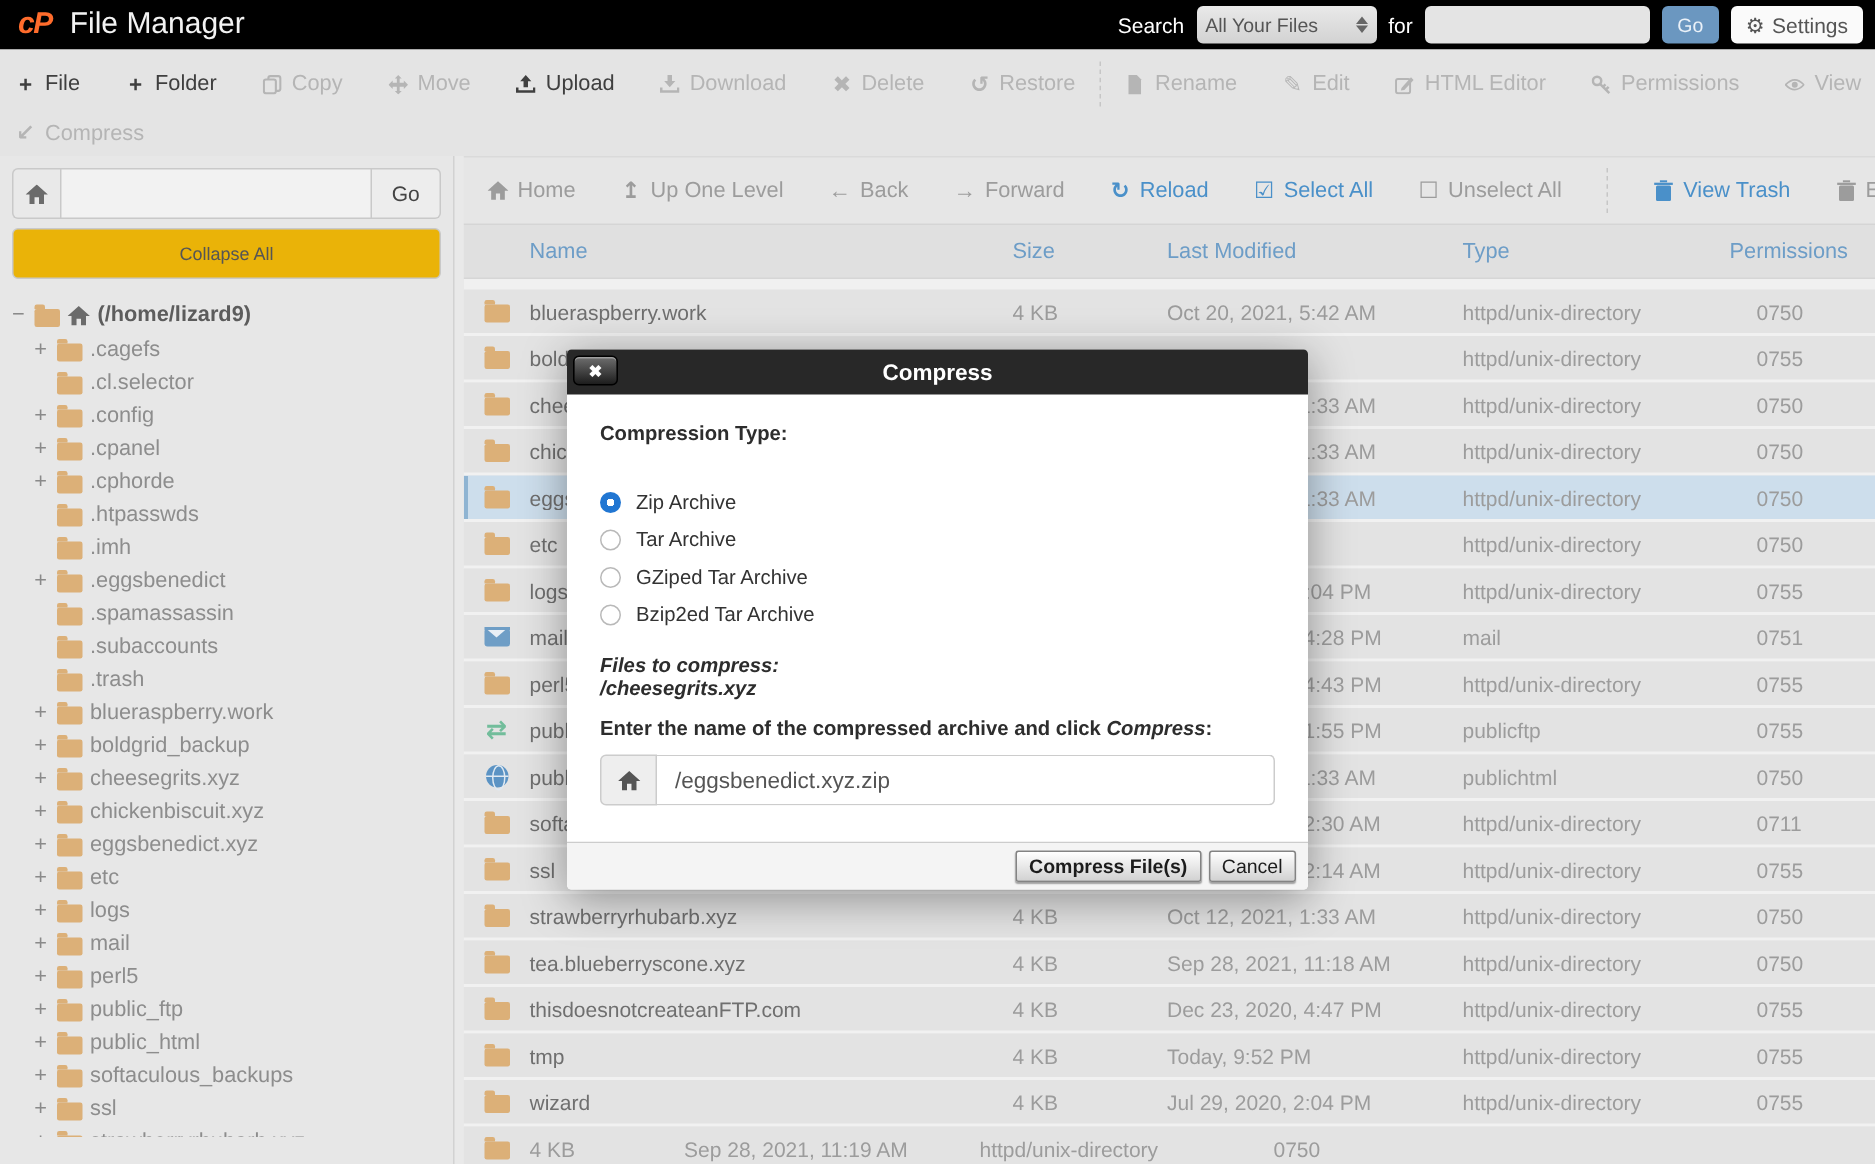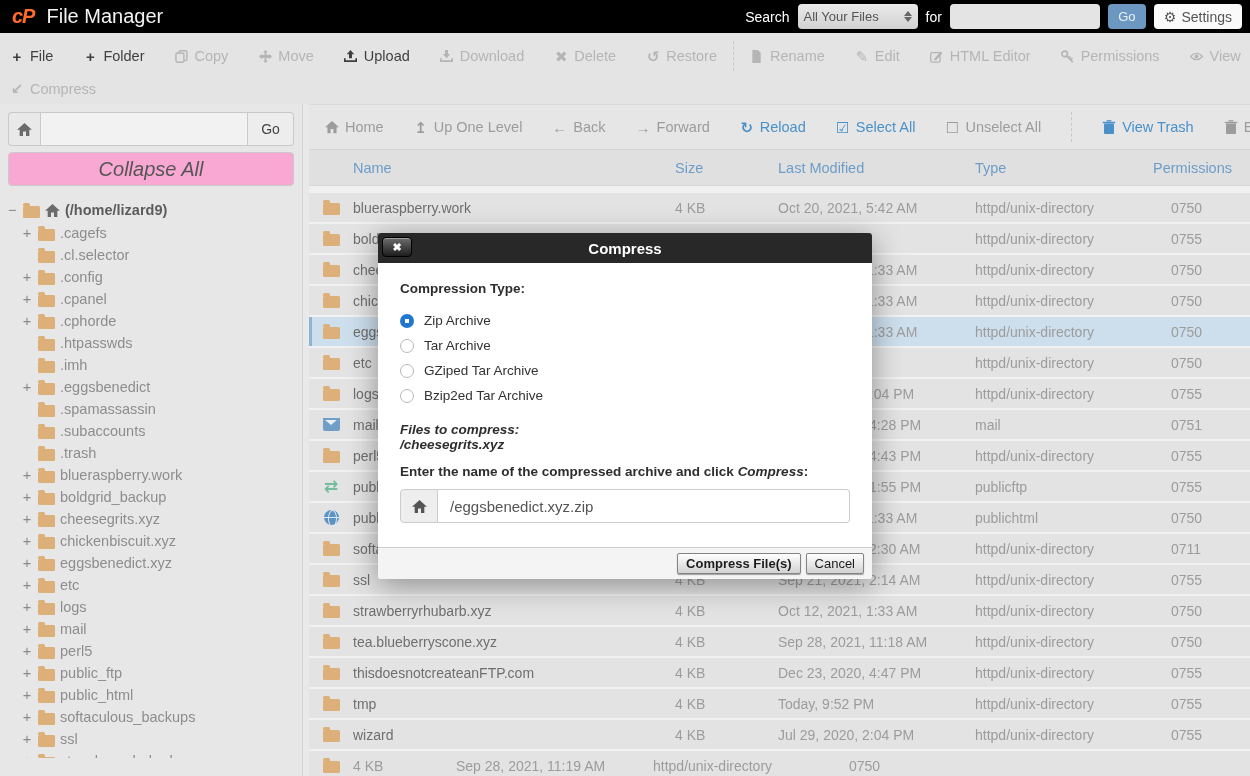--- a/index.html
+++ b/index.html
@@ -39,21 +39,21 @@
   
   .content { display:flex; height:672px; }
   .sidebar { width:303px; background:#e7e7e7; border-right:1px solid #d2d2d2; padding:8px; overflow:hidden; }
   .mainarea { flex:1; display:flex; flex-direction:column; margin-left:6px; overflow:hidden; }
 
   
   .pathgrp { display:flex; height:34px; }
   .pathgrp .addon { width:32px; background:#e9e9e9; border:1px solid #c9c9c9; border-right:none; border-radius:4px 0 0 4px; display:flex; align-items:center; justify-content:center; }
   .pathgrp input { flex:1; border:1px solid #c9c9c9; background:#f2f2f2; padding:0 8px; font-size:14px; color:#444; min-width:0; }
   .pathgrp .pgo { width:46px; background:#ededed; border:1px solid #c9c9c9; border-left:none; border-radius:0 4px 4px 0; font-size:14px; color:#444; }
-  .collapsebtn { margin-top:6px; width:100%; height:34px; border:1px solid #c9c9c9; background:#f9a8d4; border-radius:4px; font-size:20px; color:#555;font-style:italic; }
+  .collapsebtn { margin-top:6px; width:100%; height:34px; border:1px solid #c9c9c9; background:#eab308; border-radius:4px; font-size:12px; color:#555; }
   .homesvg { width:15px; height:13px; fill:#6b6b6b; }
 
   
   .tree { margin-top:12px; font-size:14.5px; color:#8d8d8d; overflow:hidden; height:560px; }
   .troot { display:flex; align-items:center; height:24px; gap:5px; color:#5c5c5c; font-weight:bold; }
   .troot .minus { color:#8a8a8a; width:10px; font-weight:normal; }
   .titem { display:flex; align-items:center; height:22px; padding-left:13px; gap:5px; cursor:pointer; }
   .titem .tw { width:12px; color:#8a8a8a; text-align:center; flex:none; }
   .tlabel { white-space:nowrap; }
 
@@ -96,21 +96,21 @@
   .col-perm { width:105px; flex:none; color:#9c9c9c; padding-left:26px; }
   .thead .col-perm { color:#6d9dc7; text-align:right; padding:0 18px 0 0; }
 
   
   .dialog { position:absolute; left:378px; top:233px; width:494px; background:#fff; border-radius:3px; box-shadow:0 6px 30px rgba(0,0,0,.38); z-index:10; }
   .dlg-hdr { height:30px; background:#282828; border-radius:3px 3px 0 0; position:relative; display:flex; align-items:center; justify-content:center; }
   .dlg-title { color:#fff; font-weight:bold; font-size:15px; }
   .dlg-close { position:absolute; left:4px; top:4px; width:30px; height:20px; background:linear-gradient(#6e6e6e,#1d1d1d); border:1px solid #000; border-radius:4px; color:#fff; font-size:11px; font-weight:bold; display:flex; align-items:center; justify-content:center; box-shadow:inset 0 1px 0 rgba(255,255,255,.35); cursor:pointer; }
   .dlg-body { padding:18px 22px 14px; }
   .dlg-label { font-size:13.5px; font-weight:bold; color:#2d2d2d; }
-  .radios { margin:12px 0 4px; }
+  .radios { margin:26px 0 4px; }
   .radio-row { display:flex; align-items:center; gap:10px; height:25px; font-size:13.5px; color:#333; }
   .radio-row input { appearance:none; -webkit-appearance:none; width:14px; height:14px; border:1px solid #b9b9b9; border-radius:50%; background:#fff; margin:0; }
   .radio-row input:checked { border:none; background:radial-gradient(circle,#ffffff 0 2.5px,#2176d2 2.5px); }
   .files-block { margin-top:14px;font-style:italic; }
   .files-path { font-size:13.5px; font-weight:bold; color:#2d2d2d; }
   .enter-label { margin-top:12px; font-size:13.5px; font-weight:bold; color:#2d2d2d; }
   .enter-label em { font-style:italic; }
   .arch-grp { margin-top:10px; display:flex; height:34px; }
   .arch-grp .addon { width:38px; background:#eee; border:1px solid #ccc; border-radius:4px 0 0 4px; display:flex; align-items:center; justify-content:center; }
   .arch-grp .addon svg { fill:#555; }

